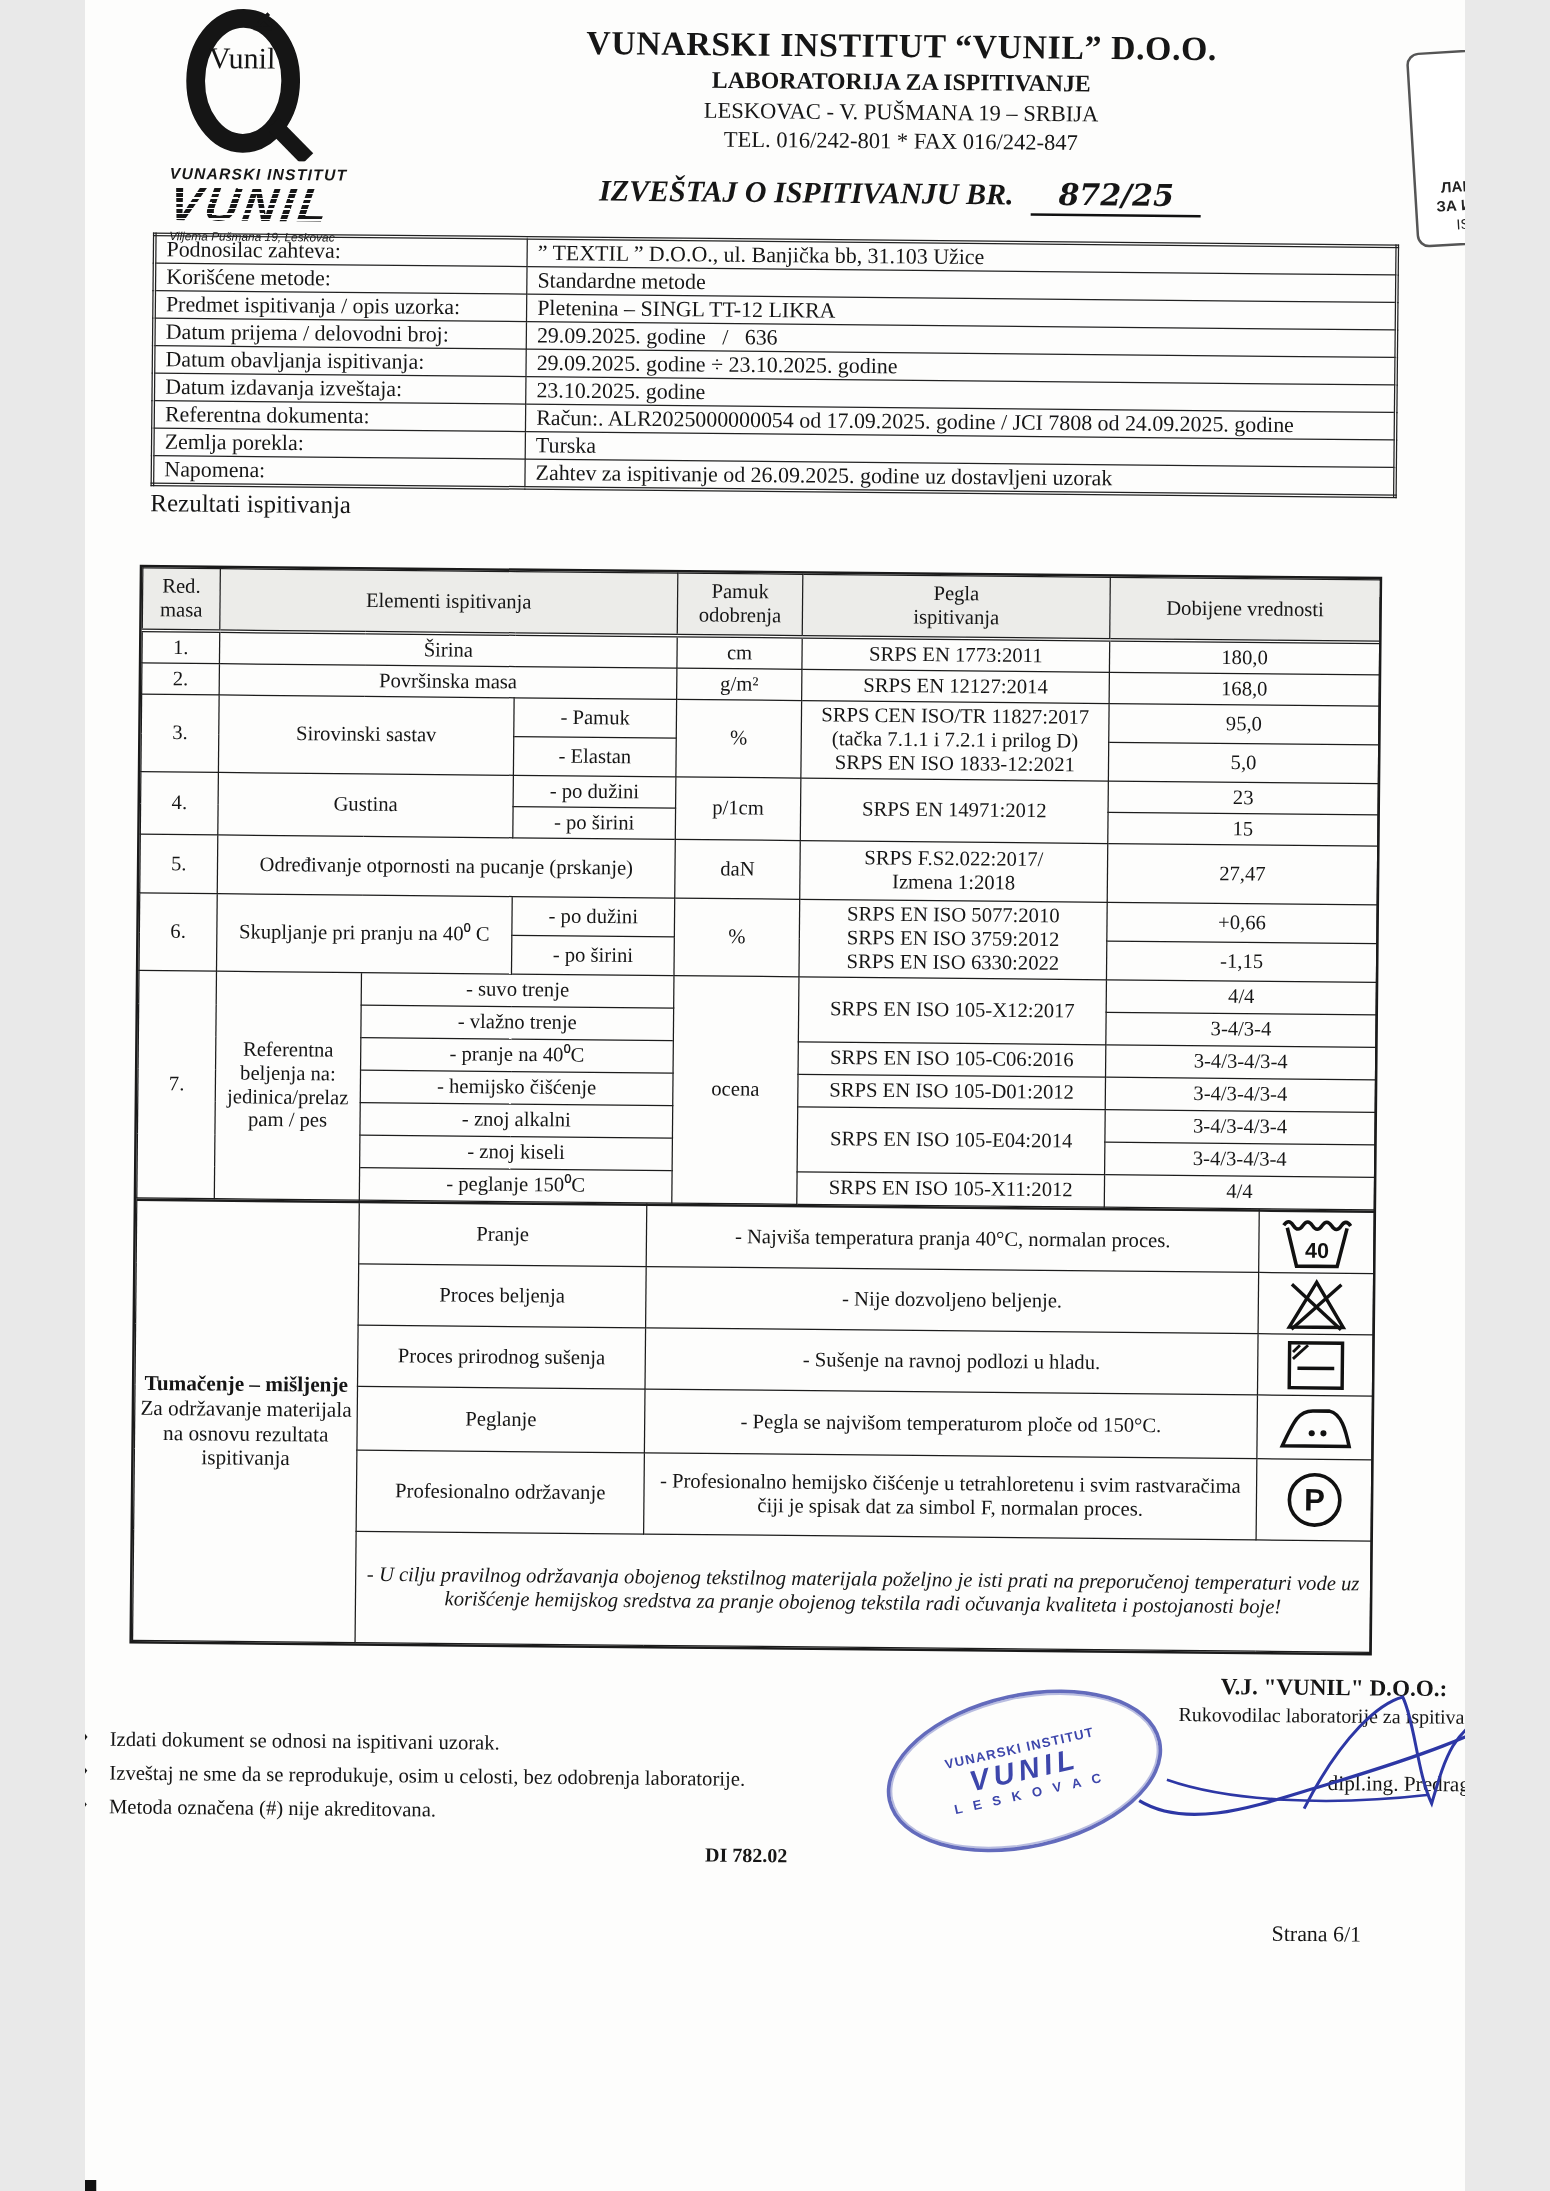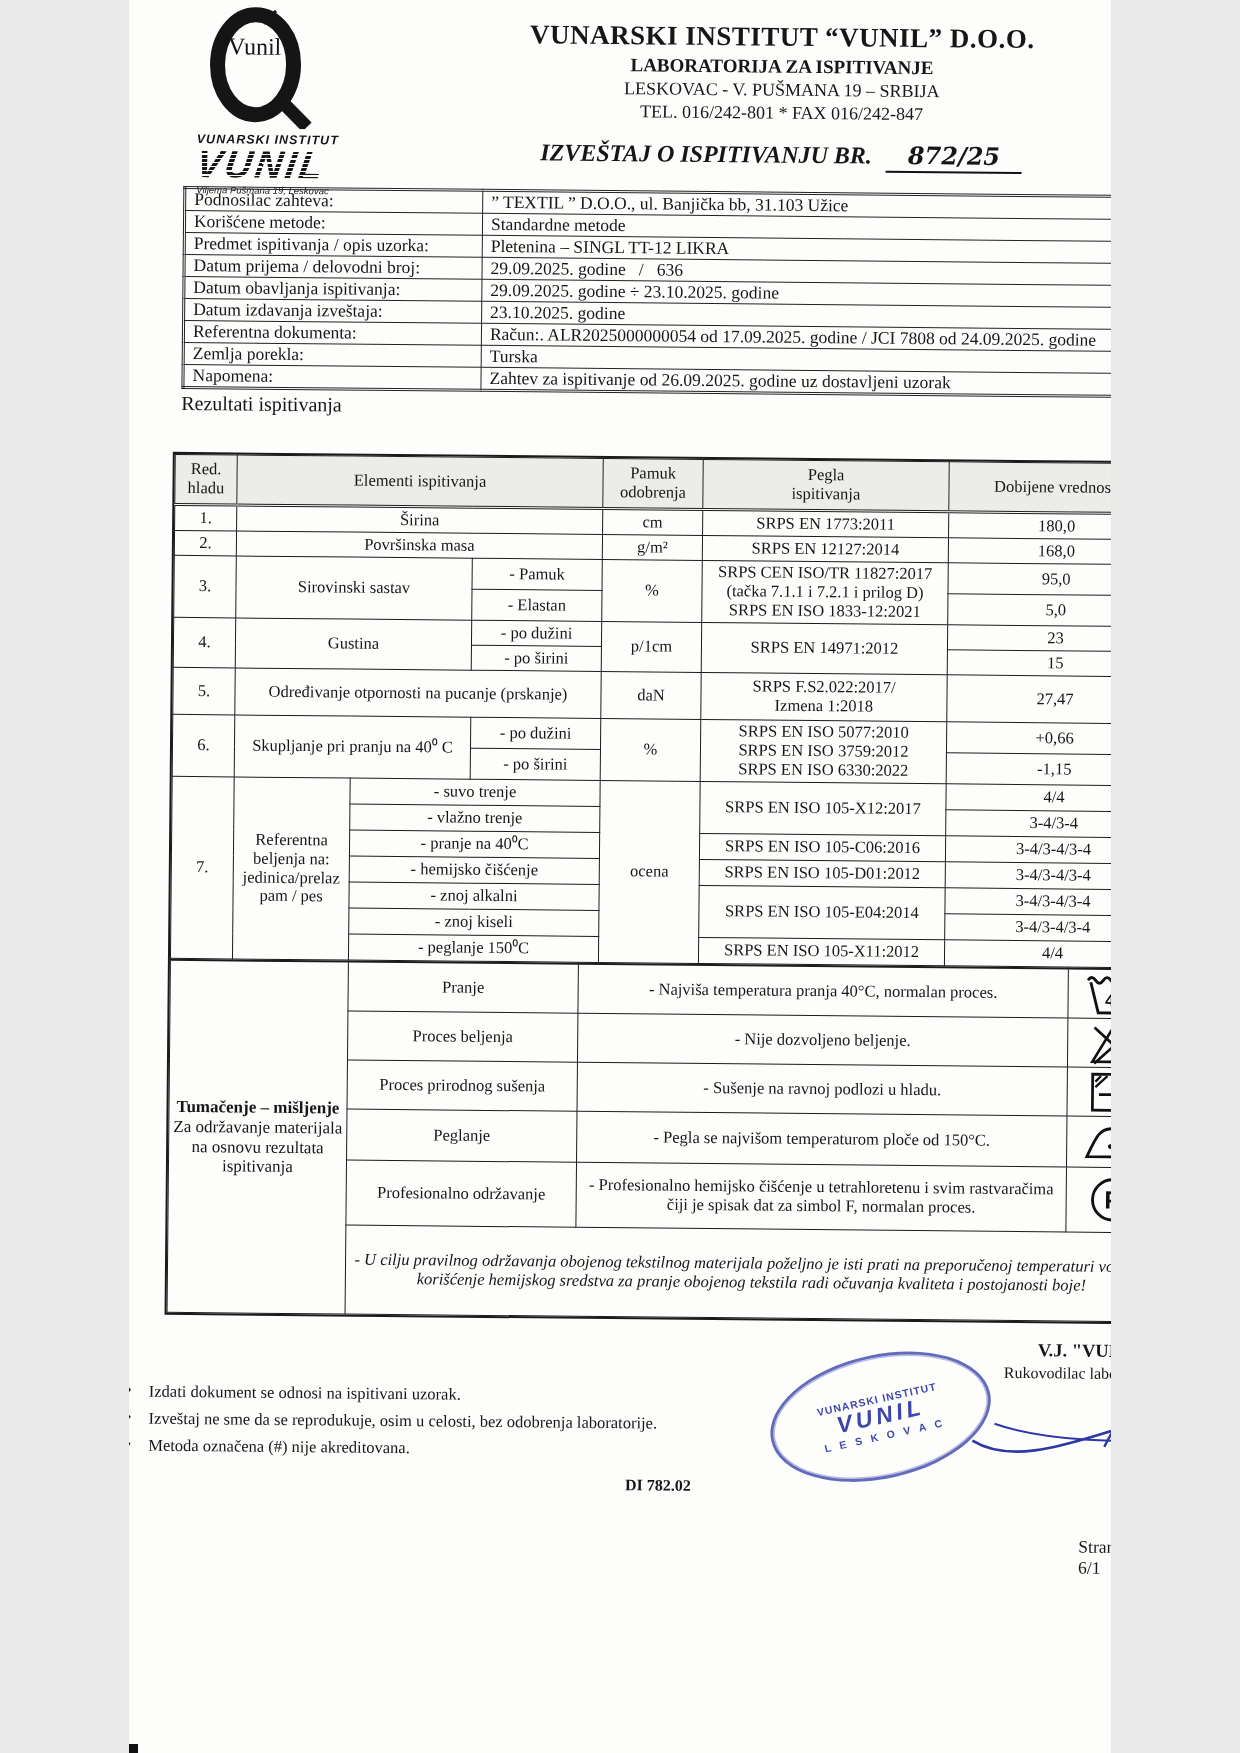--- a/index.html
+++ b/index.html
@@ -1,16 +1,16 @@
 <!DOCTYPE html>
 <html><head>
 <meta charset="utf-8">
 <style>
   html,body{margin:0;padding:0;background:#e9e9e9;}
-  .sheet{position:relative;width:982px;height:1753px;background:#fdfdfc;overflow:hidden;
+  .sheet{position:relative;width:1104px;height:1753px;background:#fdfdfc;overflow:hidden;
          font-family:"Liberation Serif",serif;color:#161616;margin:0 auto;}
   .tilt{position:absolute;inset:0;transform:rotate(.55deg);transform-origin:60px 120px;}
 
   
   .header-wrap{position:absolute;top:6px;left:40px;width:1165px;display:flex;}
   .logo-col{width:225px;padding-left:28px;box-sizing:border-box;}
   .center-col{flex:1;text-align:center;padding-top:10px;}
   .atc-col{width:165px;position:relative;}
   .org-name{font-size:27px;font-weight:bold;letter-spacing:.5px;}
   .lab-name{font-size:19px;font-weight:bold;margin-top:3px;}
@@ -186,21 +186,21 @@
             <col style="width:62px">
             <col style="width:116px">
             <col style="width:120px">
             <col style="width:130px">
             <col style="width:100px">
             <col style="width:246px">
             <col style="width:216px">
           </colgroup>
     <tbody>
             <tr class="hrow">
-      <td><span>Red.</span><br><span>hladu</span></td>
+      <td><span>Red.</span><br><span>masa</span></td>
       <td colspan="3">Elementi ispitivanja</td>
       <td><span>Pamuk</span><br><span>odobrenja</span></td>
       <td><span>Pegla</span><br><span>ispitivanja</span></td>
       <td>Dobijene vrednosti</td>
     </tr>
     <tr class="h22">
       <td>1.</td>
       <td colspan="3" class="el">Širina</td>
       <td>cm</td>
       <td>SRPS EN 1773:2011</td>

